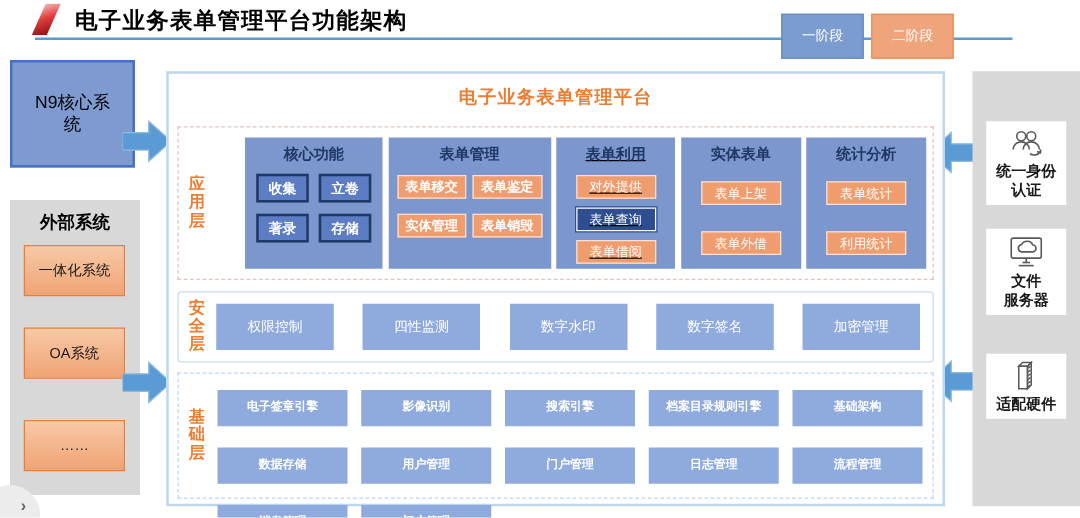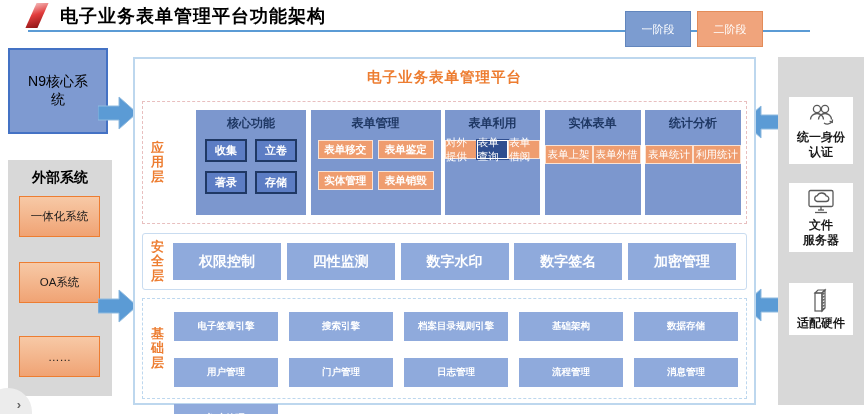--- a/index.html
+++ b/index.html
@@ -80,29 +80,29 @@
     line-height:1.15; word-break:break-all; text-align:center;
   }
   
   .row-app { top:42px; height:123px; border:1px dashed #E8BFBF; }
   .app-groups {
     position:absolute; left:30px; top:8px; right:5px; bottom:8px;
     display:flex; justify-content:space-between;margin-left:23px;
   }
   .group { background:#7C97CE; position:relative; }
   .group.g0 { width:110px; } .group.g1 { width:130px; }
-  .group.g2 { width:95px; }  .group.g3 { width:96px; }  .group.g4 { width:96px; }
+  .group.g2 { width:95px;text-decoration:underline; }  .group.g3 { width:96px; }  .group.g4 { width:96px; }
   .group-title {
     color:#1F3864; font-weight:bold; font-size:12px; text-align:center; padding-top:5px;
   }
   .grid2 {
     display:grid; grid-template-columns:1fr 1fr;
     column-gap:8px; row-gap:9px; padding:7px 9px 0;font-weight:bold;
   }
-  .stack { display:flex; flex-direction:row; align-items:center; padding-top:8px; }
+  .stack { display:flex; flex-direction:column; align-items:center; padding-top:8px; }
   .btn-navy {
     background:#5C7DC4; border:2px solid #1F3864; color:#fff;
     font-size:11px; height:23px; display:flex; align-items:center; justify-content:center;
   }
   .btn-orange {
     background:#EF9D6F; border:1px solid #FAE3D4; color:#fff;
     font-size:10.5px; height:19px; display:flex; align-items:center; justify-content:center;
   }
   .stack .btn-orange, .stack .btn-query { width:64px; margin-bottom:7px; }
   .stack.wide-gap .btn-orange { margin-bottom:16px; margin-top:5px; }
@@ -111,21 +111,21 @@
     color:#fff; font-size:10.5px; height:19px;
     display:flex; align-items:center; justify-content:center;
   }
   
   .row-sec { top:174px; height:57px; border:1px solid #C9DCF0; border-radius:3px; }
   .sec-items {
     position:absolute; left:30px; right:10px; top:9px; bottom:9px;
     display:flex; justify-content:space-between;
   }
   .btn-sec {
-    width:108px; background:#8FAADC; color:#fff; font-weight:bold; font-size:14px;
+    width:94px; background:#8FAADC; color:#fff; font-weight:normal; font-size:11px;
     display:flex; align-items:center; justify-content:center;
   }
   
   .row-fnd { top:239px; height:101px; border:1px dashed #BDD7EE; }
   .fnd-grid {
     position:absolute; left:31px; right:8px; top:13px;
     display:grid; grid-template-columns:repeat(5,1fr);
     column-gap:11px; row-gap:17px;
   }
   .btn-fnd {
@@ -260,20 +260,21 @@
       <div class="btn-sec">数字水印</div>
       <div class="btn-sec">数字签名</div>
       <div class="btn-sec">加密管理</div>
     </div>
   </div>
 
   <div class="layer-row row-fnd">
     <div class="layer-label">基础层</div>
     <div class="fnd-grid">
       <div class="btn-fnd">电子签章引擎</div>
+      <div class="btn-fnd">影像识别</div>
       <div class="btn-fnd">搜索引擎</div>
       <div class="btn-fnd">档案目录规则引擎</div>
       <div class="btn-fnd">基础架构</div>
       <div class="btn-fnd">数据存储</div>
       <div class="btn-fnd">用户管理</div>
       <div class="btn-fnd">门户管理</div>
       <div class="btn-fnd">日志管理</div>
       <div class="btn-fnd">流程管理</div>
       <div class="btn-fnd">消息管理</div>
       <div class="btn-fnd">门户管理</div>

